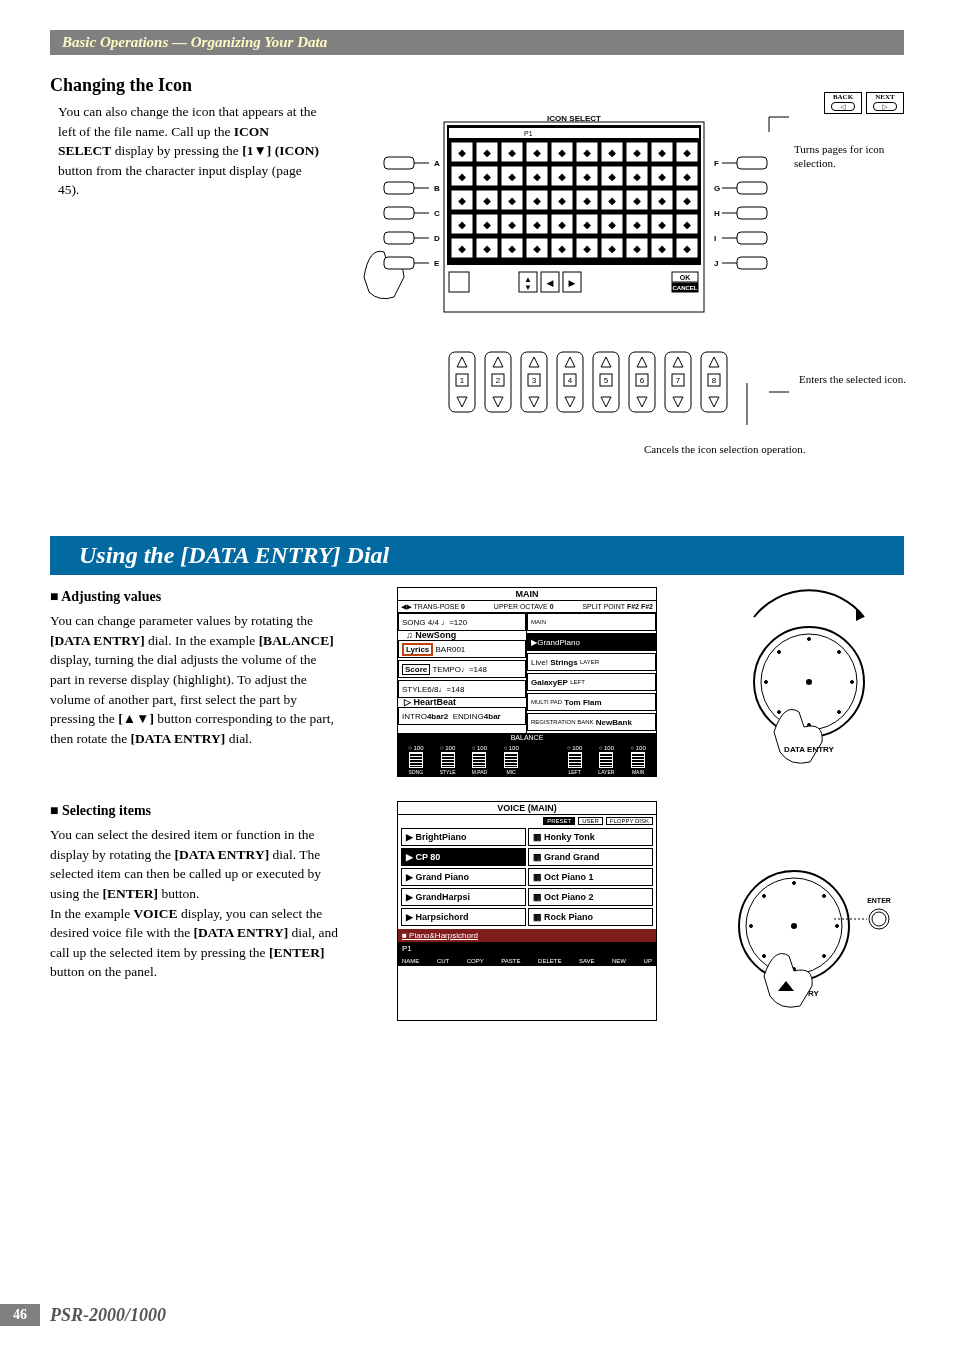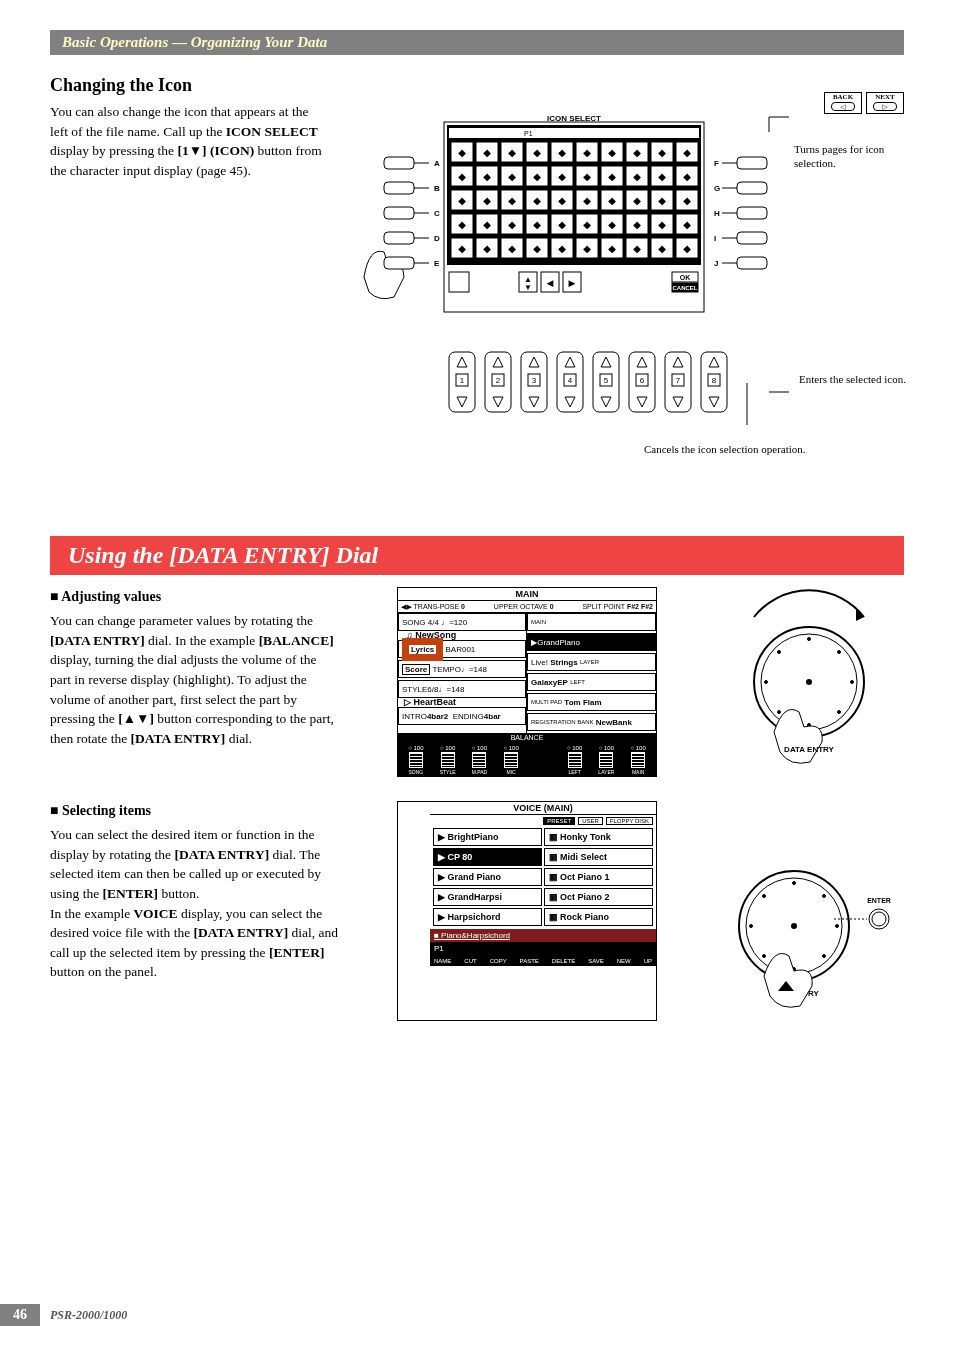--- a/index.html
+++ b/index.html
@@ -32,42 +32,42 @@
   .two-col {
     display: flex;
     gap: 20px;
     align-items: flex-start;
   }
   .left-text {
     width: 280px;
     font-size: 13.5px;
     line-height: 1.45;
   }
-  .left-text p { margin: 0 0 10px 0; }
+  .left-text p { margin: 0 0 10px 8px; }
   .panel-figure {
     flex: 1;
     position: relative;
   }
   
   .panel-svg {
     width: 560px;
     height: 400px;
   }
   .nav-label {
     position: absolute;
     font-size: 11px;
     line-height: 1.3;
   }
   .black-band {
-    background: #ef4444;
+    background: #0369a1;
     color: #fff;
     font-style: italic;
     font-weight: bold;
     font-size: 24px;
-    padding: 6px 18px;
+    padding: 6px 29px;
     margin: 30px 0 12px 0;
   }
   .body-text {
     font-size: 13.5px;
     line-height: 1.45;
     margin-bottom: 18px;
   }
   .sub-section {
     display: flex;
     gap: 25px;
@@ -180,21 +180,21 @@
     color: #fff;
     font-weight: bold;
     font-size: 14px;
     width: 40px;
     text-align: center;
     padding: 3px 0;
   }
   .model {
     font-style: italic;
     font-weight: bold;
-    font-size: 12px;
+    font-size: 18px;
     color: #555;
     margin-left: 10px;
   }
   .tabs-row {
     text-align: right;
     font-size: 7px;
     padding: 2px 3px 0 3px;
   }
   .tab-pill {
     display: inline-block;
@@ -518,21 +518,21 @@
       <div class="screen-header">MAIN</div>
       <div class="main-top-row">
         <span>◀▶ <span>TRANS-POSE</span> <b>0</b></span>
         <span><span>UPPER OCTAVE</span> <b>0</b></span>
         <span><span>SPLIT POINT</span> <b>F#2</b> <b>F#2</b></span>
       </div>
       <div style="display:flex;">
         <div style="width:50%; border-right:1px solid #000;">
           <div class="screen-row"><span>SONG</span>&nbsp;<span>4/4</span>&nbsp;<span>♩=120</span></div>
           <div style="font-size:9px; font-weight:bold; padding-left:8px; margin-top:-3px;">♫ <span>NewSong</span></div>
-          <div class="screen-row"><span style="border:7px solid #c2410c; padding:0 2px; font-weight:bold;">Lyrics</span>&nbsp;<span>BAR</span> <span>001</span></div>
+          <div class="screen-row"><span style="border:2px solid #c2410c; padding:0 2px; font-weight:bold;">Lyrics</span>&nbsp;<span>BAR</span> <span>001</span></div>
           <div class="screen-row"><span style="border:1px solid #000; padding:0 2px; font-weight:bold;">Score</span>&nbsp;<span>TEMPO</span> <span>♩=148</span></div>
           <div class="screen-row">
               <span>STYLE</span> 
               <span>6/8</span> 
               <span>♩=148</span>
             </div>
           <div style="font-size:9px; font-weight:bold; padding-left:6px; margin-top:-3px;">▷ <span>HeartBeat</span></div>
           <div class="screen-row"><span>INTRO</span> <b>4bar2</b>&nbsp;&nbsp;<span>ENDING</span> <b>4bar</b></div>
         </div>
         <div style="width:50%;">
@@ -625,32 +625,32 @@
         <span> In the example </span>
         <b>VOICE</b>
         <span> display, you can select the desired voice file with the </span>
         <b>[DATA ENTRY]</b>
         <span> dial, and call up the selected item by pressing the </span>
         <b>[ENTER]</b>
         <span> button on the panel.</span>
       </div>
     </div>
 
-    <div class="screen-box" style="min-height:220px;padding-left:32px;">
+    <div class="screen-box" style="min-height:220px;">
       <div class="screen-header">VOICE (MAIN)</div>
       <div class="tabs-row">
         <span class="tab-pill active">PRESET</span>
         <span class="tab-pill">USER</span>
         <span class="tab-pill">FLOPPY DISK</span>
       </div>
       <div class="voice-list" id="voice-list">
           <div class="voice-item">▶ BrightPiano</div>
           <div class="voice-item">▦ Honky Tonk</div>
           <div class="voice-item highlight">▶ CP 80</div>
-          <div class="voice-item">▦ Midi Select</div>
+          <div class="voice-item">▦ Grand Grand</div>
           <div class="voice-item">▶ Grand Piano</div>
           <div class="voice-item">▦ Oct Piano 1</div>
           <div class="voice-item">▶ GrandHarpsi</div>
           <div class="voice-item">▦ Oct Piano 2</div>
           <div class="voice-item">▶ Harpsichord</div>
           <div class="voice-item">▦ Rock Piano</div>
         </div>
       <div class="voice-footer">■ <span>Piano&amp;Harpsichord</span></div>
       <div style="background:#000; color:#fff; font-size:8px; padding:2px 4px;"><span>P1</span></div>
       <div class="voice-bottom-row" id="voice-bottom">

